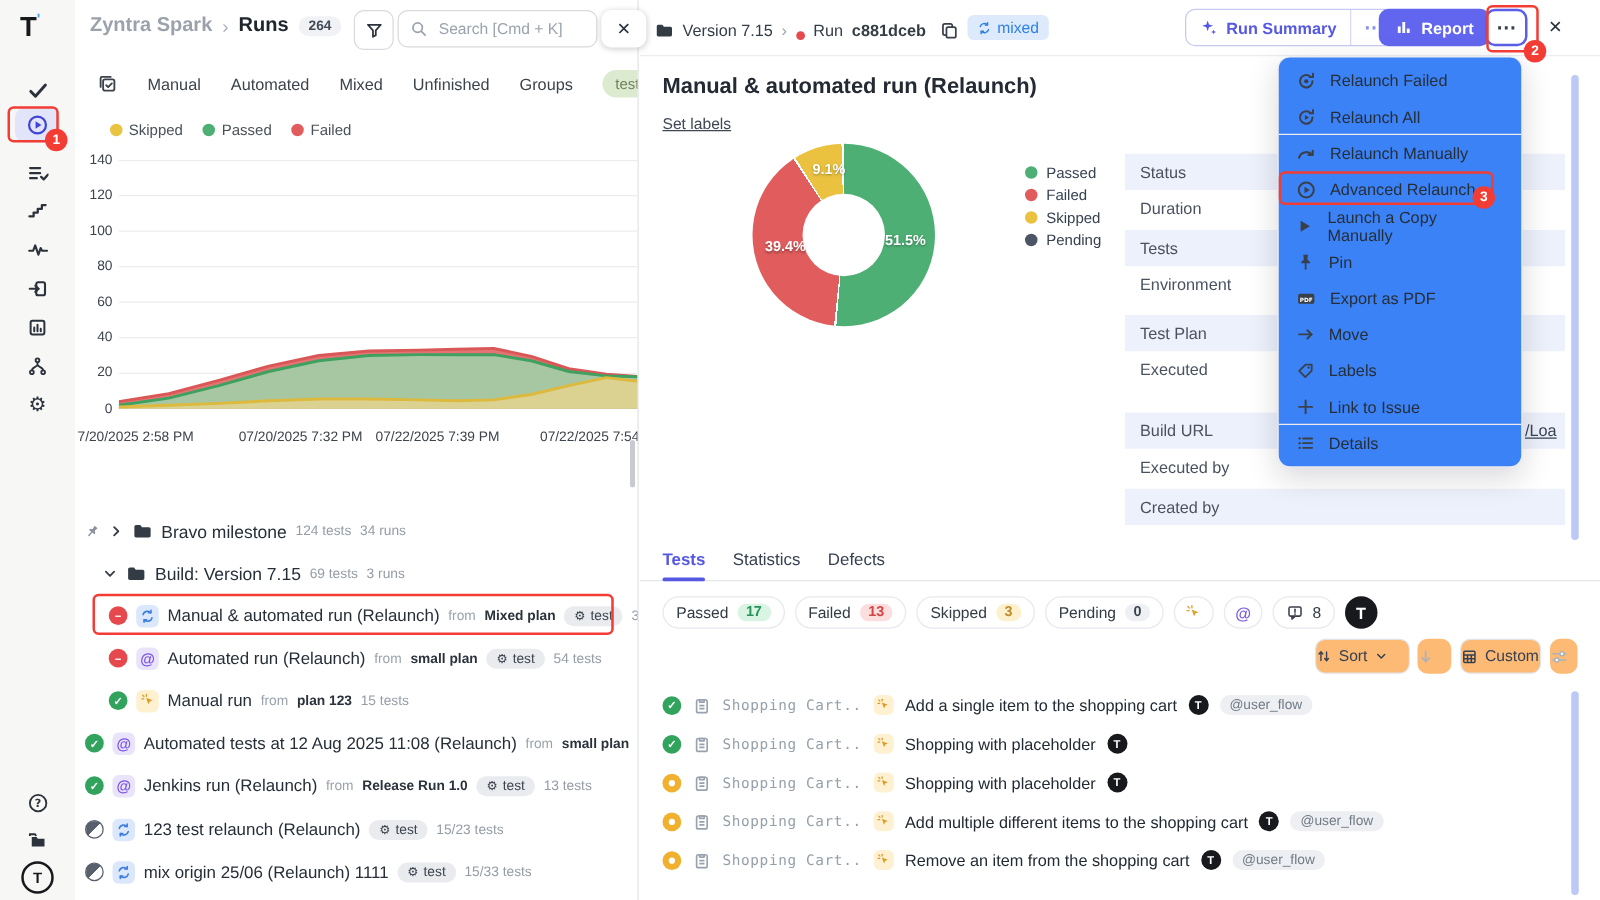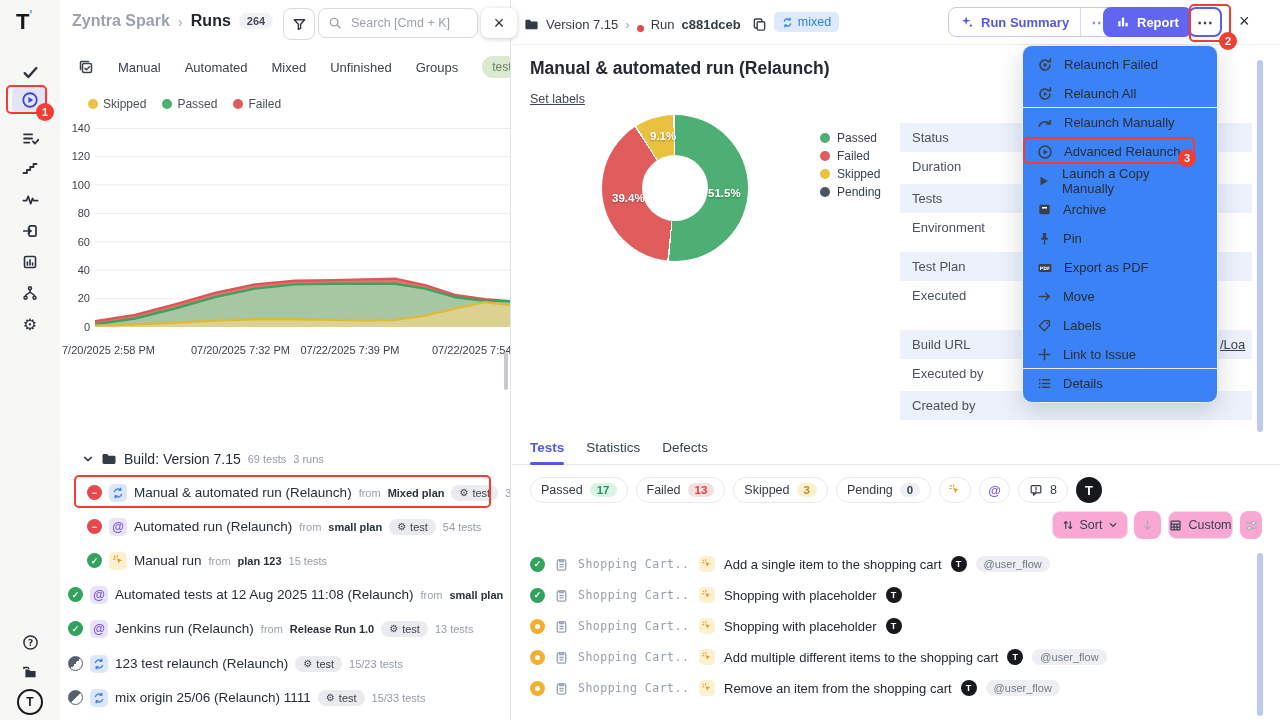--- a/index.html
+++ b/index.html
@@ -53,21 +53,21 @@
   .rtabs{position:absolute;left:18px;top:440px;display:flex;gap:22px;font-size:13.5px;color:#374151}
   .rtab-active{color:#5558e3;font-weight:bold}
   .tabline{position:absolute;left:0;top:464px;width:768px;height:1px;background:#e5e7eb}
   .tabunder{position:absolute;left:18px;top:462px;width:34px;height:3px;background:#5558e3;border-radius:2px}
   .chips{position:absolute;left:18px;top:477px;display:flex;align-items:center;gap:8px}
   .chip{display:inline-flex;align-items:center;gap:7px;height:26px;border:1px solid #e7e9ee;border-radius:14px;padding:0 10px;font-size:12.5px;color:#333b45;background:#fff;box-sizing:border-box}
   .cnt{border-radius:9px;padding:1px 7px;font-size:11.5px;font-weight:bold}
   .search2{position:absolute;left:18px;top:511px;width:178px;height:28px;border:1px solid #e2e4e8;border-radius:8px;display:flex;align-items:center;gap:6px;padding:0 8px;box-sizing:border-box}
   .search2 input{border:0;outline:0;width:100%;font-size:12px;color:#2b323c;font-family:"Liberation Sans",sans-serif}
   .search2 input::placeholder{color:#9ca3af}
-  .ctl{position:absolute;top:511px;height:28px;border:1px solid #e2e4e8;border-radius:8px;display:flex;align-items:center;justify-content:center;gap:6px;font-size:12.5px;color:#374151;background:#f9a8d4;box-sizing:border-box}
+  .ctl{position:absolute;top:511px;height:28px;border:1px solid #e2e4e8;border-radius:8px;display:flex;align-items:center;justify-content:flex-start;gap:6px;font-size:12.5px;color:#374151;background:#fdba74;box-sizing:border-box}
   .trow{position:absolute;left:18px;width:740px;height:30px;display:flex;align-items:center;gap:9px;white-space:nowrap}
   .suite{font-family:"DejaVu Sans Mono",monospace;font-size:11.5px;color:#95a0ab;letter-spacing:.5px;width:112px;overflow:hidden}
   .ttitle{font-size:13px;color:#222a33}
   .tlogo{width:16px;height:16px;border-radius:50%;background:#17191d;color:#fff;font-size:9px;font-weight:bold;display:flex;align-items:center;justify-content:center;flex:none}
   .tagpill{background:#edeff2;border-radius:9px;padding:2px 8px;font-size:11px;color:#707a86}
   
   .menu{position:absolute;left:1022px;top:45px;width:196px;background:#3b82f6;border:1px solid #ececf1;border-radius:10px;box-shadow:0 8px 24px rgba(20,20,40,.16);padding:4px 0;z-index:40;box-sizing:border-box}
   .mi{display:flex;align-items:center;gap:11px;height:29px;padding:0 14px;font-size:13px;color:#262e38}
   .mdiv{height:1px;background:#ececf0;margin:-1px 0 0 0}
   
@@ -410,20 +410,36 @@
       <path d="M0,193.3 L40,186.9 L80,176.3 L120,164.9 L160,156.4 L200,152.8 L240,152.1 L270,151.4 L300,150.7 L330,157.1 L360,167 L390,171.3 L415,173.1" fill="none" stroke="#d95757" stroke-width="2.4" stroke-linejoin="round"></path>
       <path d="M0,196.2 L40,190.5 L80,180.5 L120,169.2 L160,160.6 L200,156.4 L240,155.7 L270,155.7 L300,155.7 L330,160.6 L360,169.2 L390,172.7 L415,173.4" fill="none" stroke="#3ea15f" stroke-width="2.4" stroke-linejoin="round"></path>
       <path d="M0,197.6 L40,196.2 L80,194.7 L120,192.6 L160,191.2 L200,191.2 L240,191.9 L270,192.6 L300,191.9 L330,187.6 L360,180.5 L390,174.1 L415,177" fill="none" stroke="#ddb93e" stroke-width="2.4" stroke-linejoin="round"></path>
     </svg>
 
     <div class="xtick" style="left:2px">7/20/2025 2:58 PM</div>
     <div class="xtick" style="left:100px;width:130px;text-align:right">07/20/2025 7:32 PM</div>
     <div class="xtick" style="left:225px;width:130px;text-align:center">07/22/2025 7:39 PM</div>
     <div class="xtick" style="left:372px">07/22/2025 7:54 P</div>
 
+    <div class="tree-row" style="top:409px">
+      <span style="margin-left:8px;transform:rotate(40deg)">
+          <svg class="ic" width="12" height="12" style="color:#8a939e">
+            <use href="#i-pin"></use>
+          </svg>
+        </span>
+      <svg class="ic" width="12" height="12" style="color:#3a4049">
+          <use href="#i-chev-right"></use>
+        </svg>
+      <svg class="ic" width="16" height="16" style="color:#333b45">
+          <use href="#i-folder"></use>
+        </svg>
+      <span style="font-size:14px">Bravo milestone</span>
+      <span class="meta">124 tests</span>
+      <span class="meta">34 runs</span>
+    </div>
     <div class="tree-row" style="top:443px">
       <svg class="ic" width="12" height="12" style="margin-left:22px;color:#3a4049">
           <use href="#i-chev-down"></use>
         </svg>
       <svg class="ic" width="16" height="16" style="color:#333b45">
           <use href="#i-folder"></use>
         </svg>
       <span style="font-size:14px">Build: Version 7.15</span>
       <span class="meta">69 tests</span>
       <span class="meta">3 runs</span>
@@ -797,26 +813,20 @@
         <span>Advanced Relaunch</span>
       </div>
     <div class="mi">
         <svg class="ic" width="14" height="14" style="color:#3a4049">
           <use href="#i-play"></use>
         </svg>
         <span>Launch a Copy Manually</span>
       </div>
     <div class="mi">
         <svg class="ic" width="15" height="15" style="color:#3a4049">
-          <use href="#i-archive"></use>
-        </svg>
-        <span>Archive</span>
-      </div>
-    <div class="mi">
-        <svg class="ic" width="15" height="15" style="color:#3a4049">
           <use href="#i-pin"></use>
         </svg>
         <span>Pin</span>
       </div>
     <div class="mi">
         <svg class="ic" width="16" height="16" style="color:#3a4049">
           <use href="#i-pdf"></use>
         </svg>
         <span>Export as PDF</span>
       </div>

